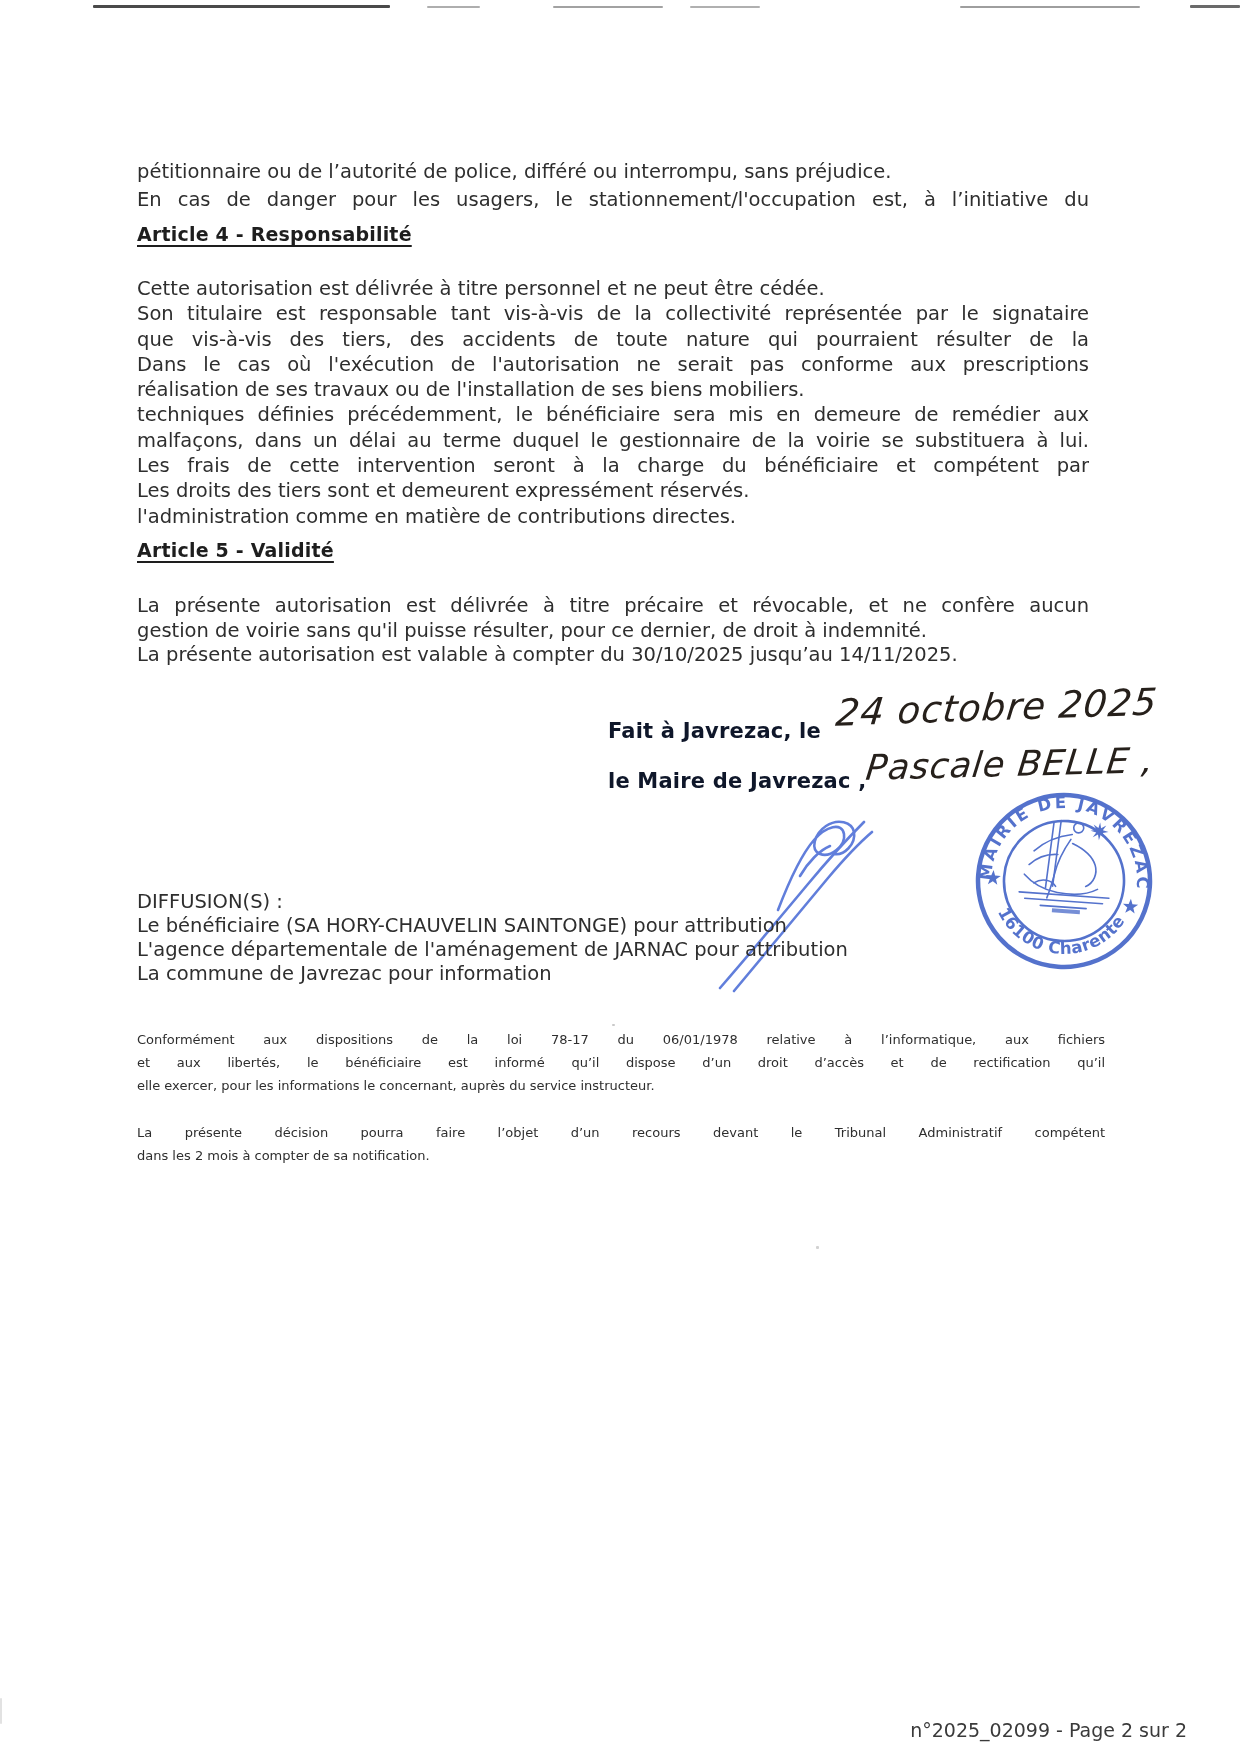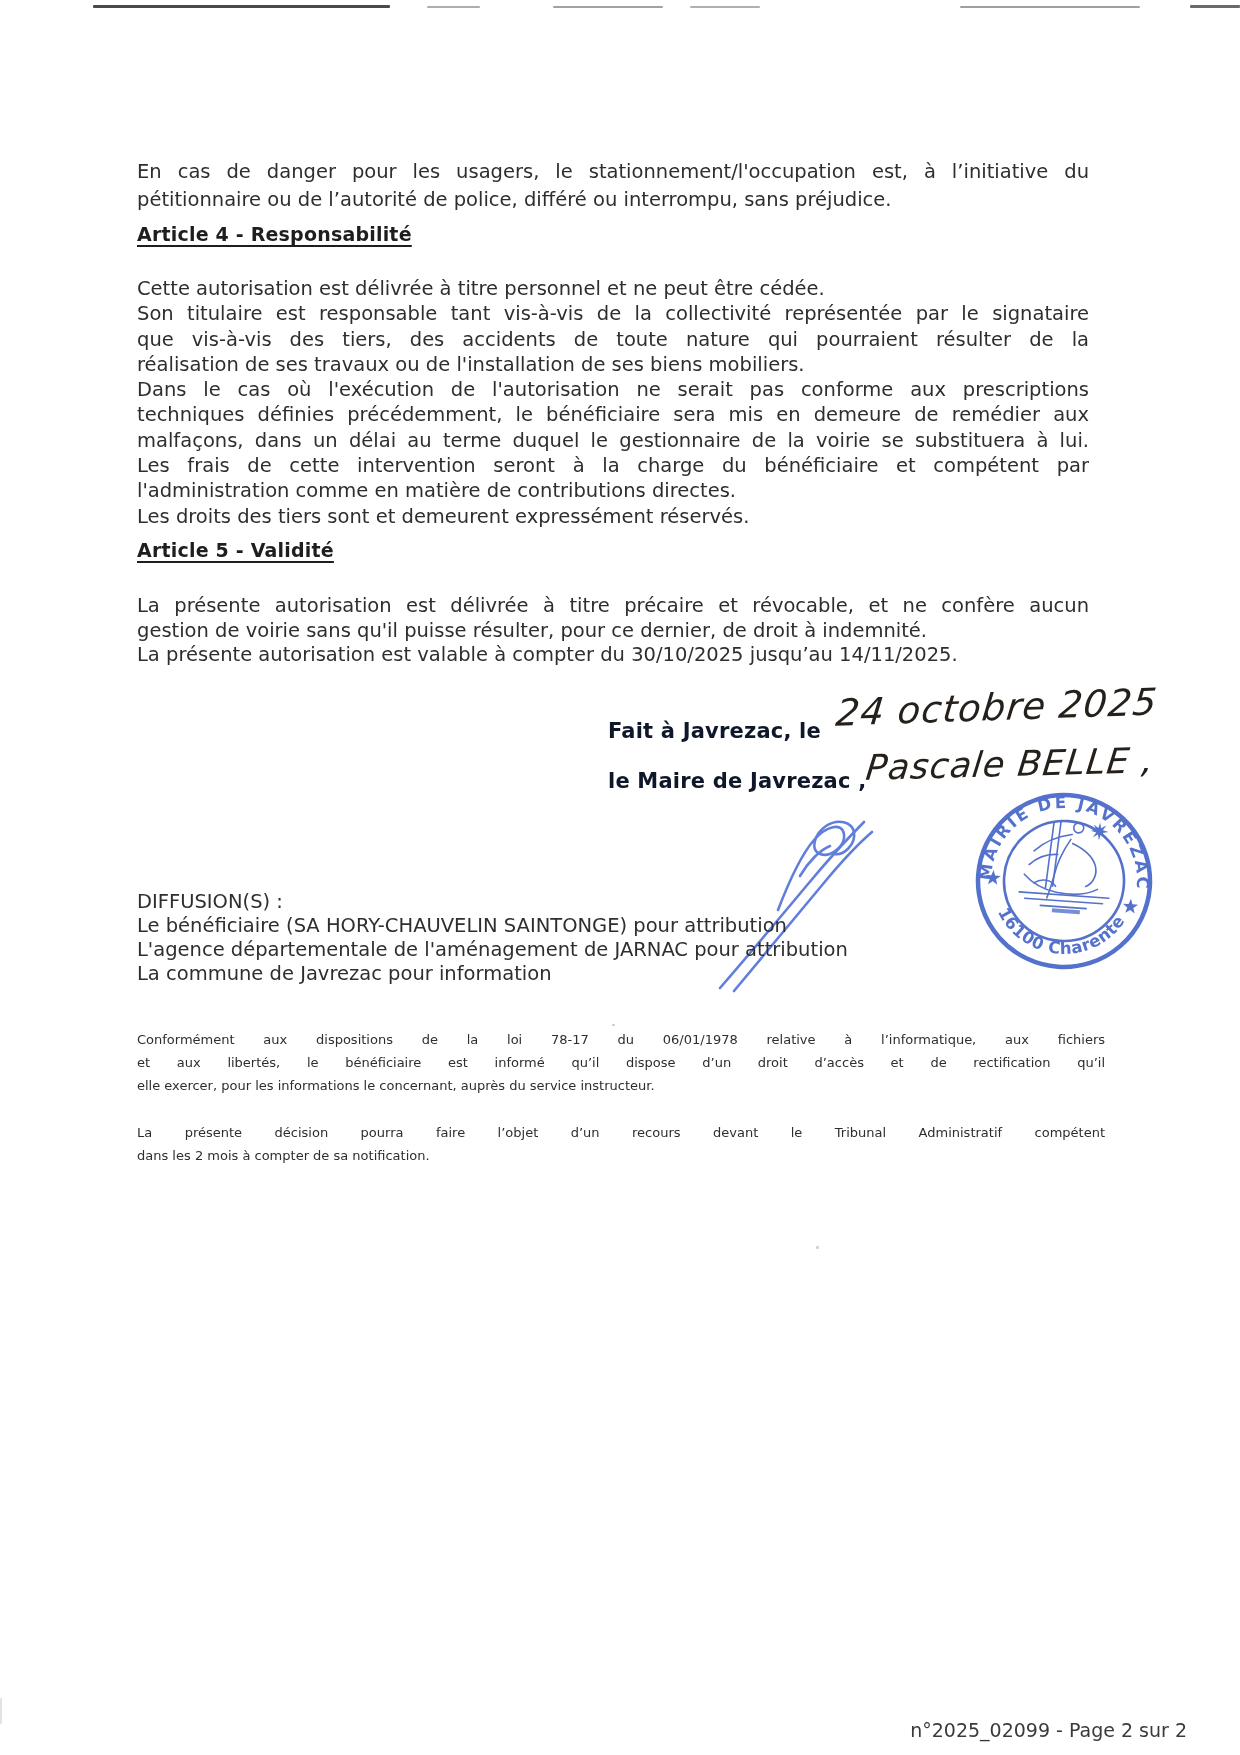--- a/index.html
+++ b/index.html
@@ -57,36 +57,36 @@
   <div class="artifact" style="left:427px;top:6px;width:53px;height:2px;background:#aeaeae;"></div>
   <div class="artifact" style="left:553px;top:6px;width:110px;height:2px;background:#a2a2a2;"></div>
   <div class="artifact" style="left:690px;top:6px;width:70px;height:2px;background:#b0b0b0;"></div>
   <div class="artifact" style="left:960px;top:6px;width:180px;height:2px;background:#9e9e9e;"></div>
   <div class="artifact" style="left:1190px;top:5px;width:50px;height:3px;background:#6a6a6a;"></div>
   <div class="artifact" style="left:612px;top:1024px;width:3px;height:2px;background:#c9c9c9;"></div>
   <div class="artifact" style="left:816px;top:1246px;width:3px;height:3px;background:#d2d2d2;"></div>
   <div class="artifact" style="left:0px;top:1698px;width:2px;height:26px;background:#e2e2e2;"></div>
 
   <div class="block bodytxt" style="top:158px;line-height:27.5px;">
+    <div class="line left">pétitionnaire ou de l’autorité de police, différé ou interrompu, sans préjudice.</div>
     <div class="line">En cas de danger pour les usagers, le stationnement/l'occupation est, à l’initiative du</div>
-    <div class="line left">pétitionnaire ou de l’autorité de police, différé ou interrompu, sans préjudice.</div>
   </div>
 
   <div class="arthead" style="top:223px;">Article 4 - Responsabilité</div>
   <div class="block bodytxt" style="top:276px;line-height:25.3px;">
     <div class="line left">Cette autorisation est délivrée à titre personnel et ne peut être cédée.</div>
     <div class="line">Son titulaire est responsable tant vis-à-vis de la collectivité représentée par le signataire</div>
     <div class="line">que vis-à-vis des tiers, des accidents de toute nature qui pourraient résulter de la</div>
+    <div class="line">Dans le cas où l'exécution de l'autorisation ne serait pas conforme aux prescriptions</div>
     <div class="line left">réalisation de ses travaux ou de l'installation de ses biens mobiliers.</div>
-    <div class="line">Dans le cas où l'exécution de l'autorisation ne serait pas conforme aux prescriptions</div>
     <div class="line">techniques définies précédemment, le bénéficiaire sera mis en demeure de remédier aux</div>
     <div class="line">malfaçons, dans un délai au terme duquel le gestionnaire de la voirie se substituera à lui.</div>
     <div class="line">Les frais de cette intervention seront à la charge du bénéficiaire et compétent par</div>
+    <div class="line left">Les droits des tiers sont et demeurent expressément réservés.</div>
     <div class="line left">l'administration comme en matière de contributions directes.</div>
-    <div class="line left">Les droits des tiers sont et demeurent expressément réservés.</div>
   </div>
 
   <div class="arthead" style="top:539px;">Article 5 - Validité</div>
   <div class="block bodytxt" style="top:594px;line-height:24.5px;">
     <div class="line">La présente autorisation est délivrée à titre précaire et révocable, et ne confère aucun</div>
     <div class="line left">gestion de voirie sans qu'il puisse résulter, pour ce dernier, de droit à indemnité.</div>
     <div class="line left">La présente autorisation est valable à compter du 30/10/2025 jusqu’au 14/11/2025.</div>
   </div>
 
   <div class="siglabel" style="left:608px;top:719px;">Fait à Javrezac, le</div>

